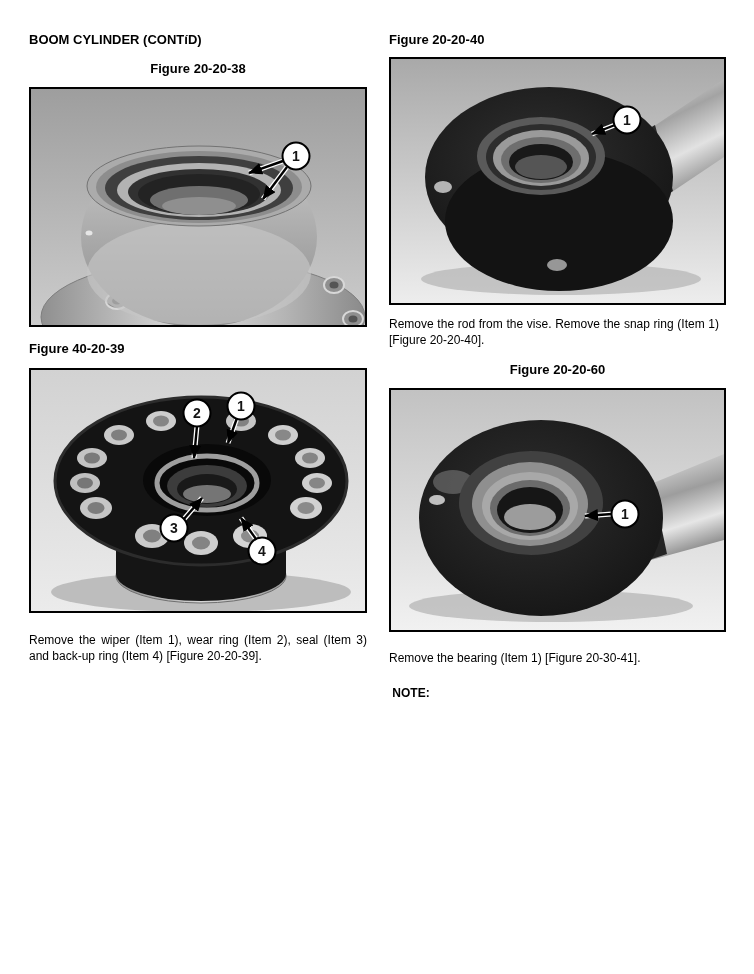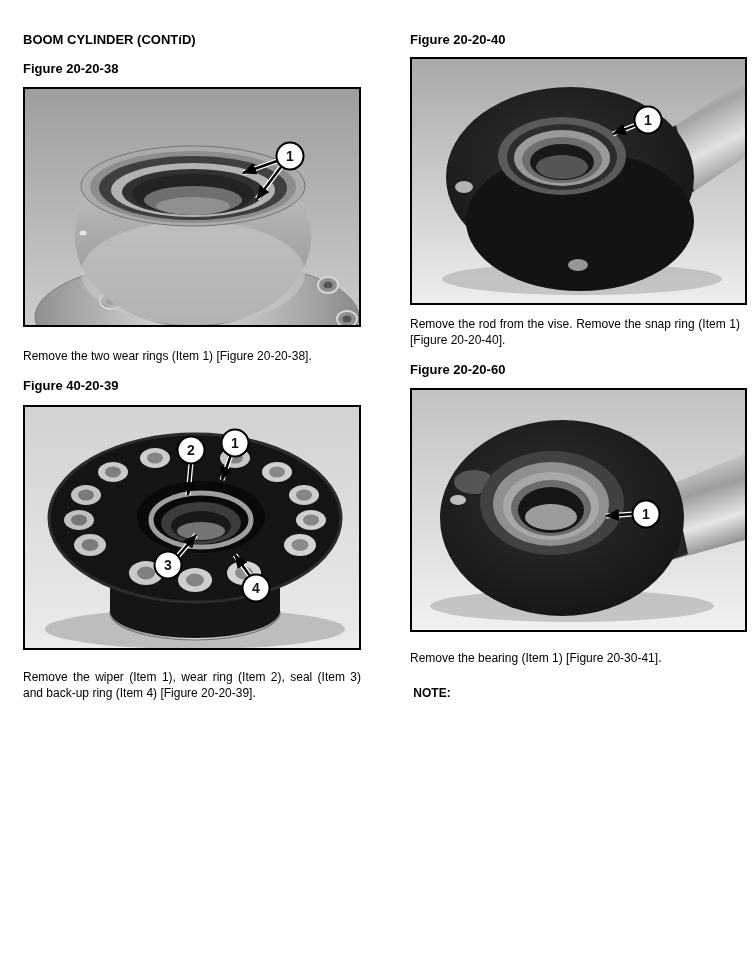--- a/index.html
+++ b/index.html
@@ -2,28 +2,28 @@
 <html><head>
 <meta charset="utf-8">
 <style>
   html,body{margin:0;padding:0;}
   body{
     width:754px;height:974px;background:#ffffff;position:relative;
     font-family:"Liberation Sans", sans-serif;color:#000;
     -webkit-font-smoothing:antialiased;
   }
   .col{position:absolute;top:33px;}
-  .col-left{left:23px;width:338px;}
-  .col-right{left:410px;width:337px;}
+  .col-left{left:29px;width:338px;}
+  .col-right{left:389px;width:337px;}
   .doc-title,.doc-sub,.fig-heading{
     font-size:13px;font-weight:bold;line-height:14px;margin:0;
   }
   .doc-title{margin-bottom:15px;}
   .doc-sub{margin-bottom:16px;}
-  .mb11{margin-bottom:11px;}
+  .mb11{margin-bottom:11px;text-align:center;}
   .mb12{margin-bottom:12px;}
   .mb10{margin-bottom:10px;}
   .mt15{margin-top:15px;}
   .caption{
     font-size:12px;line-height:16px;margin:0;text-align:justify;
   }
   .caption .ref{font-weight:normal;}
   .cap1{margin-top:21px;}
   .cap2{margin-top:19px;}
   .cap3{margin-top:11px;width:330px;}
@@ -93,21 +93,20 @@
       <ellipse cx="58" cy="144" rx="3.5" ry="2.5" fill="#e6e6e6"></ellipse>
       <line x1="252" y1="72" x2="218" y2="84" stroke="#fff" stroke-width="5"></line>
       <line x1="256" y1="78" x2="232" y2="110" stroke="#fff" stroke-width="5"></line>
       <line x1="252" y1="72" x2="218" y2="84" stroke="#000" stroke-width="2.4" marker-end="url(#ah1)"></line>
       <line x1="256" y1="78" x2="232" y2="110" stroke="#000" stroke-width="2.4" marker-end="url(#ah1)"></line>
       <circle cx="265" cy="67" r="13.5" fill="#fff" stroke="#000" stroke-width="2"></circle>
       <text x="265" y="68" text-anchor="middle" dominant-baseline="middle" class="callout-text">1</text>
     </svg>
   </div>
 
-  <p class="caption cap1"><span>Remove the two wear rings (Item 1) </span><span class="ref">[Figure 20-20-38]</span><span>.</span></p>
 
   <p class="fig-heading mt15 mb12">Figure 40-20-39</p>
 
   <div class="figure-frame">
     <svg width="334" height="241" viewBox="0 0 334 241">
       <defs>
         <linearGradient id="p2bg" x1="0" y1="0" x2="0" y2="1">
           <stop offset="0" stop-color="#d2d2d2"></stop>
             <stop offset="1" stop-color="#ebebeb"></stop>
         </linearGradient>

